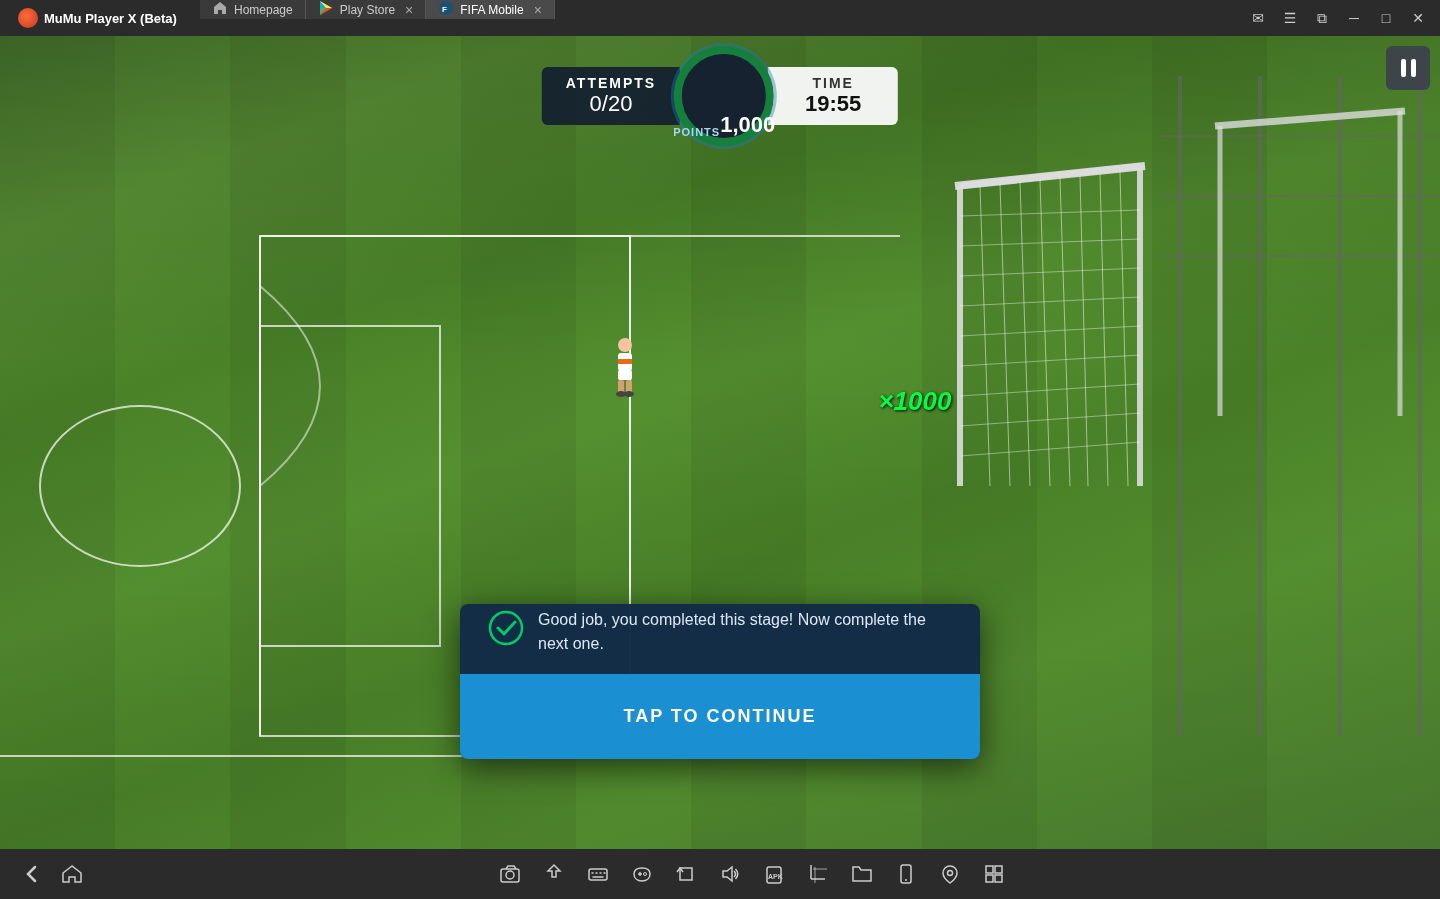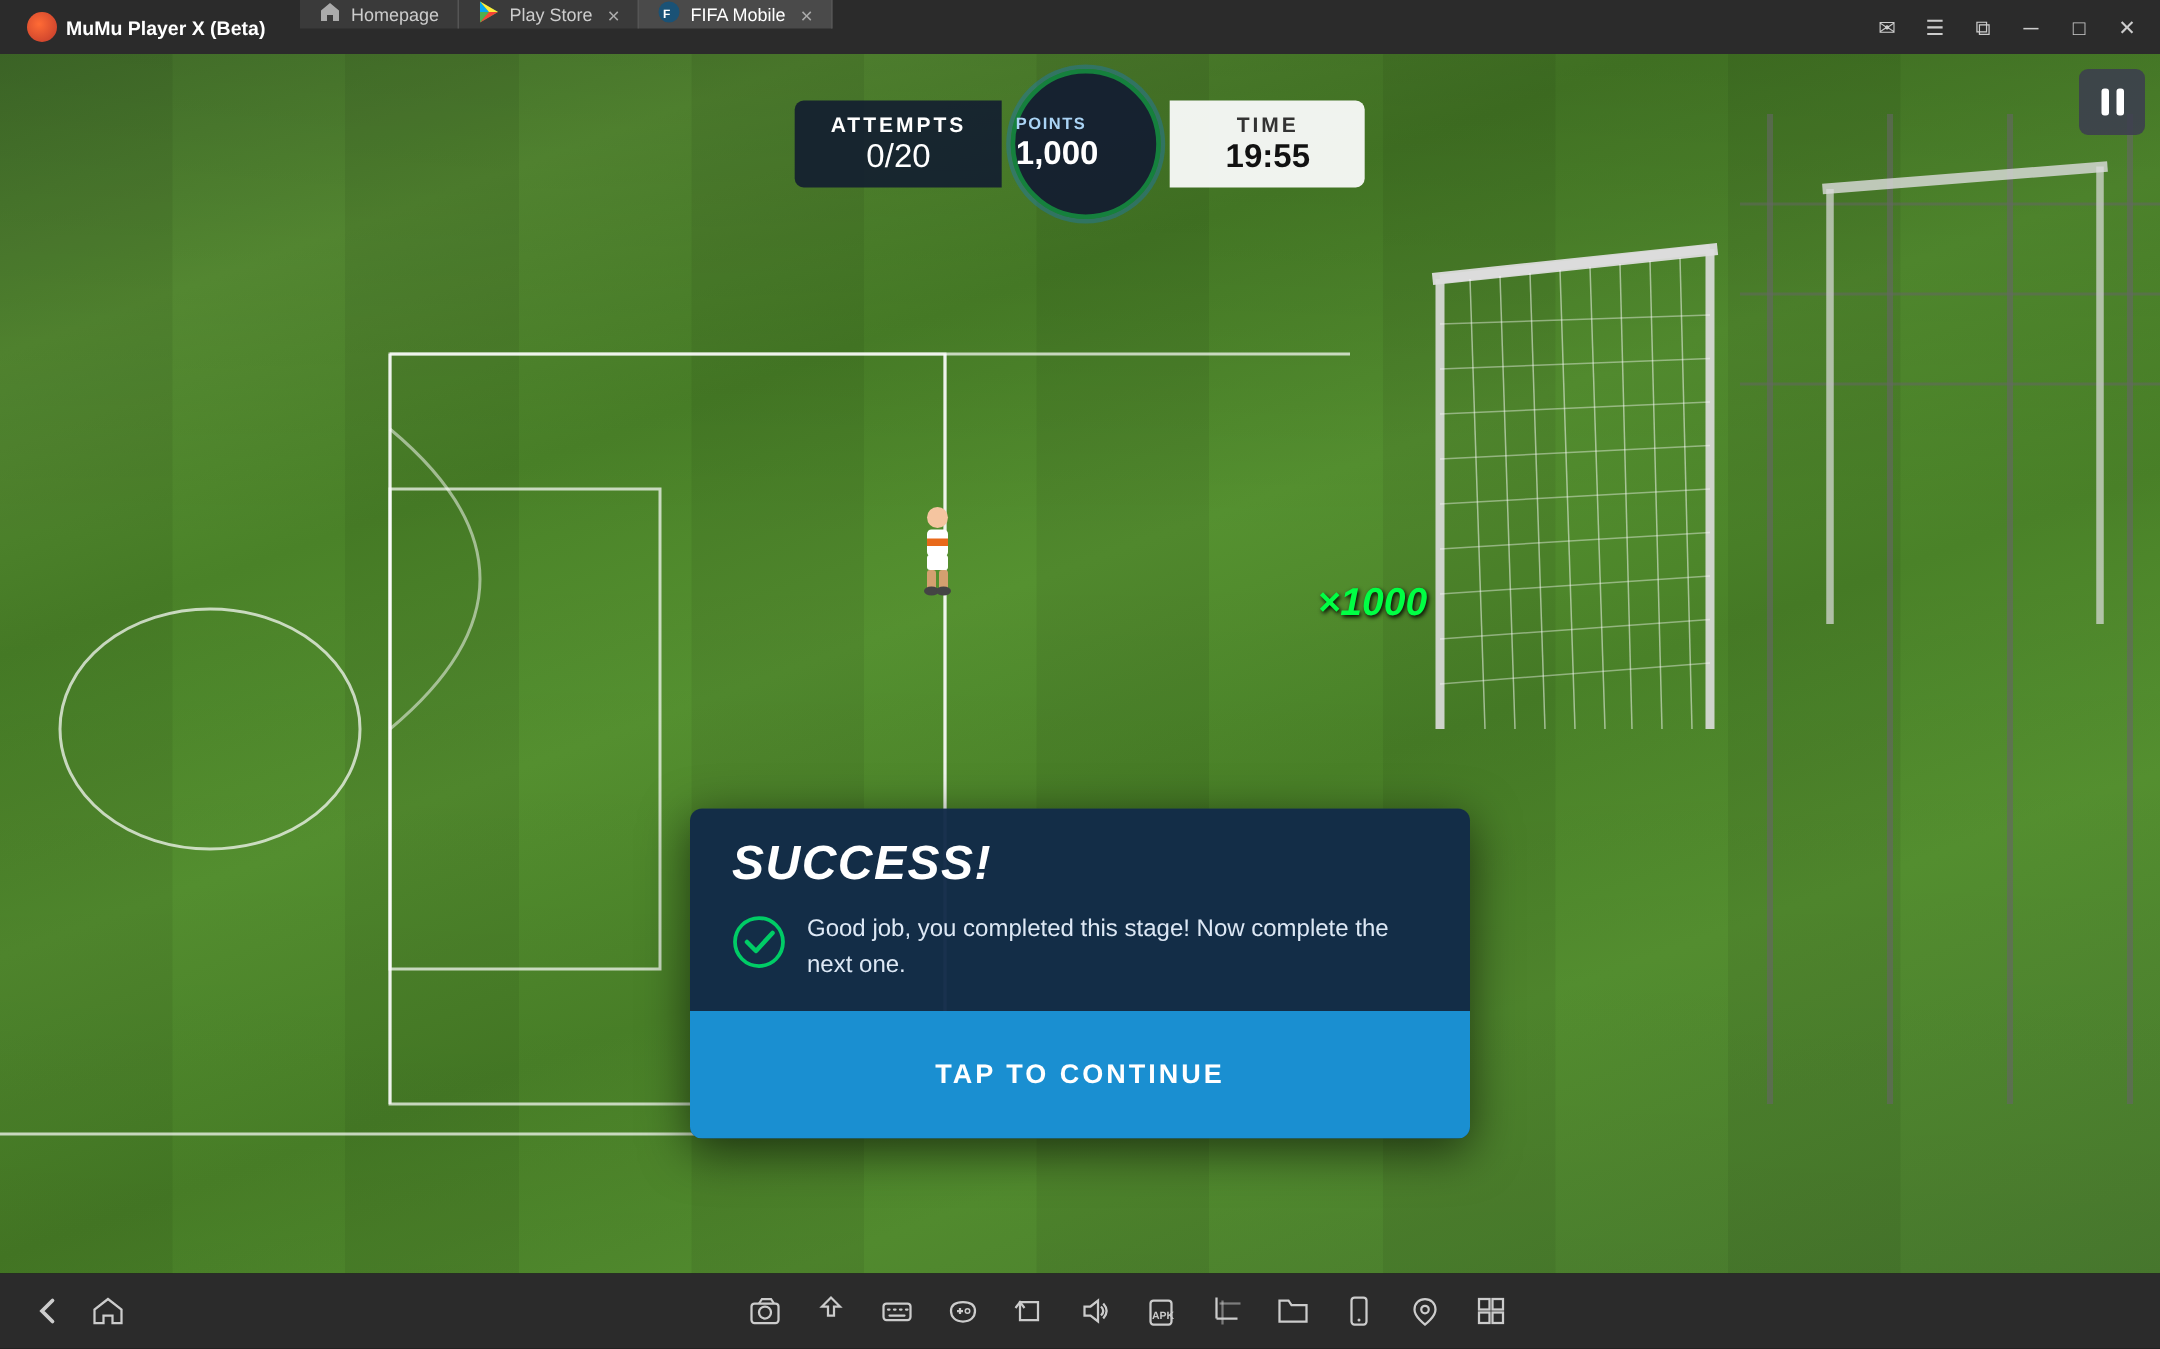--- a/index.html
+++ b/index.html
@@ -128,21 +128,21 @@
     }
 
     
     #hud {
       position: absolute;
       top: 10px;
       left: 50%;
       transform: translateX(-50%);
       display: flex;
       align-items: center;
-      gap: 16px;
+      gap: 4px;
     }
 
     #attempts-box {
       background: rgba(20, 30, 48, 0.92);
       padding: 8px 24px;
       text-align: center;
       border-radius: 6px 0 0 6px;
       min-width: 130px;
     }
     #attempts-label {
@@ -155,24 +155,24 @@
     #attempts-value {
       color: #fff;
       font-size: 22px;
       font-weight: normal;
     }
 
     #points-circle {
       width: 100px; height: 100px;
       border-radius: 50%;
       background: rgba(20, 30, 48, 0.95);
-      border: 3px solid #15803d;
-      display: flex;
-      flex-direction: column;
-      align-items: flex-start;
+      border: 8px solid #15803d;
+      display: flex;
+      flex-direction: row;
+      align-items: flex-end;
       justify-content: center;
       position: relative;
       z-index: 10;
       margin: 0 -10px;
       box-shadow: 0 0 0 3px rgba(26,122,191,0.4);
     }
     #points-label {
       color: #aad4f5;
       font-size: 11px;
       font-weight: bold;
@@ -502,23 +502,20 @@
   </div>
 
   <div id="pause-btn">
     <div class="pause-bars">
       <div class="pause-bar"></div>
       <div class="pause-bar"></div>
     </div>
   </div>
 
   <div id="success-overlay">
-    <div id="success-header">
-      <div id="success-title">SUCCESS!</div>
-    </div>
     <div id="success-body">
       <div class="checkmark-icon">
         <svg width="36" height="36" viewBox="0 0 36 36">
           <circle cx="18" cy="18" r="16" fill="none" stroke="#00cc66" stroke-width="2.5"></circle>
           <polyline points="10,18 16,24 27,12" stroke="#00cc66" stroke-width="3" fill="none" stroke-linecap="round" stroke-linejoin="round"></polyline>
         </svg>
       </div>
       <div id="success-message">Good job, you completed this stage! Now complete the next one.</div>
     </div>
     <button id="continue-btn">TAP TO CONTINUE</button>

